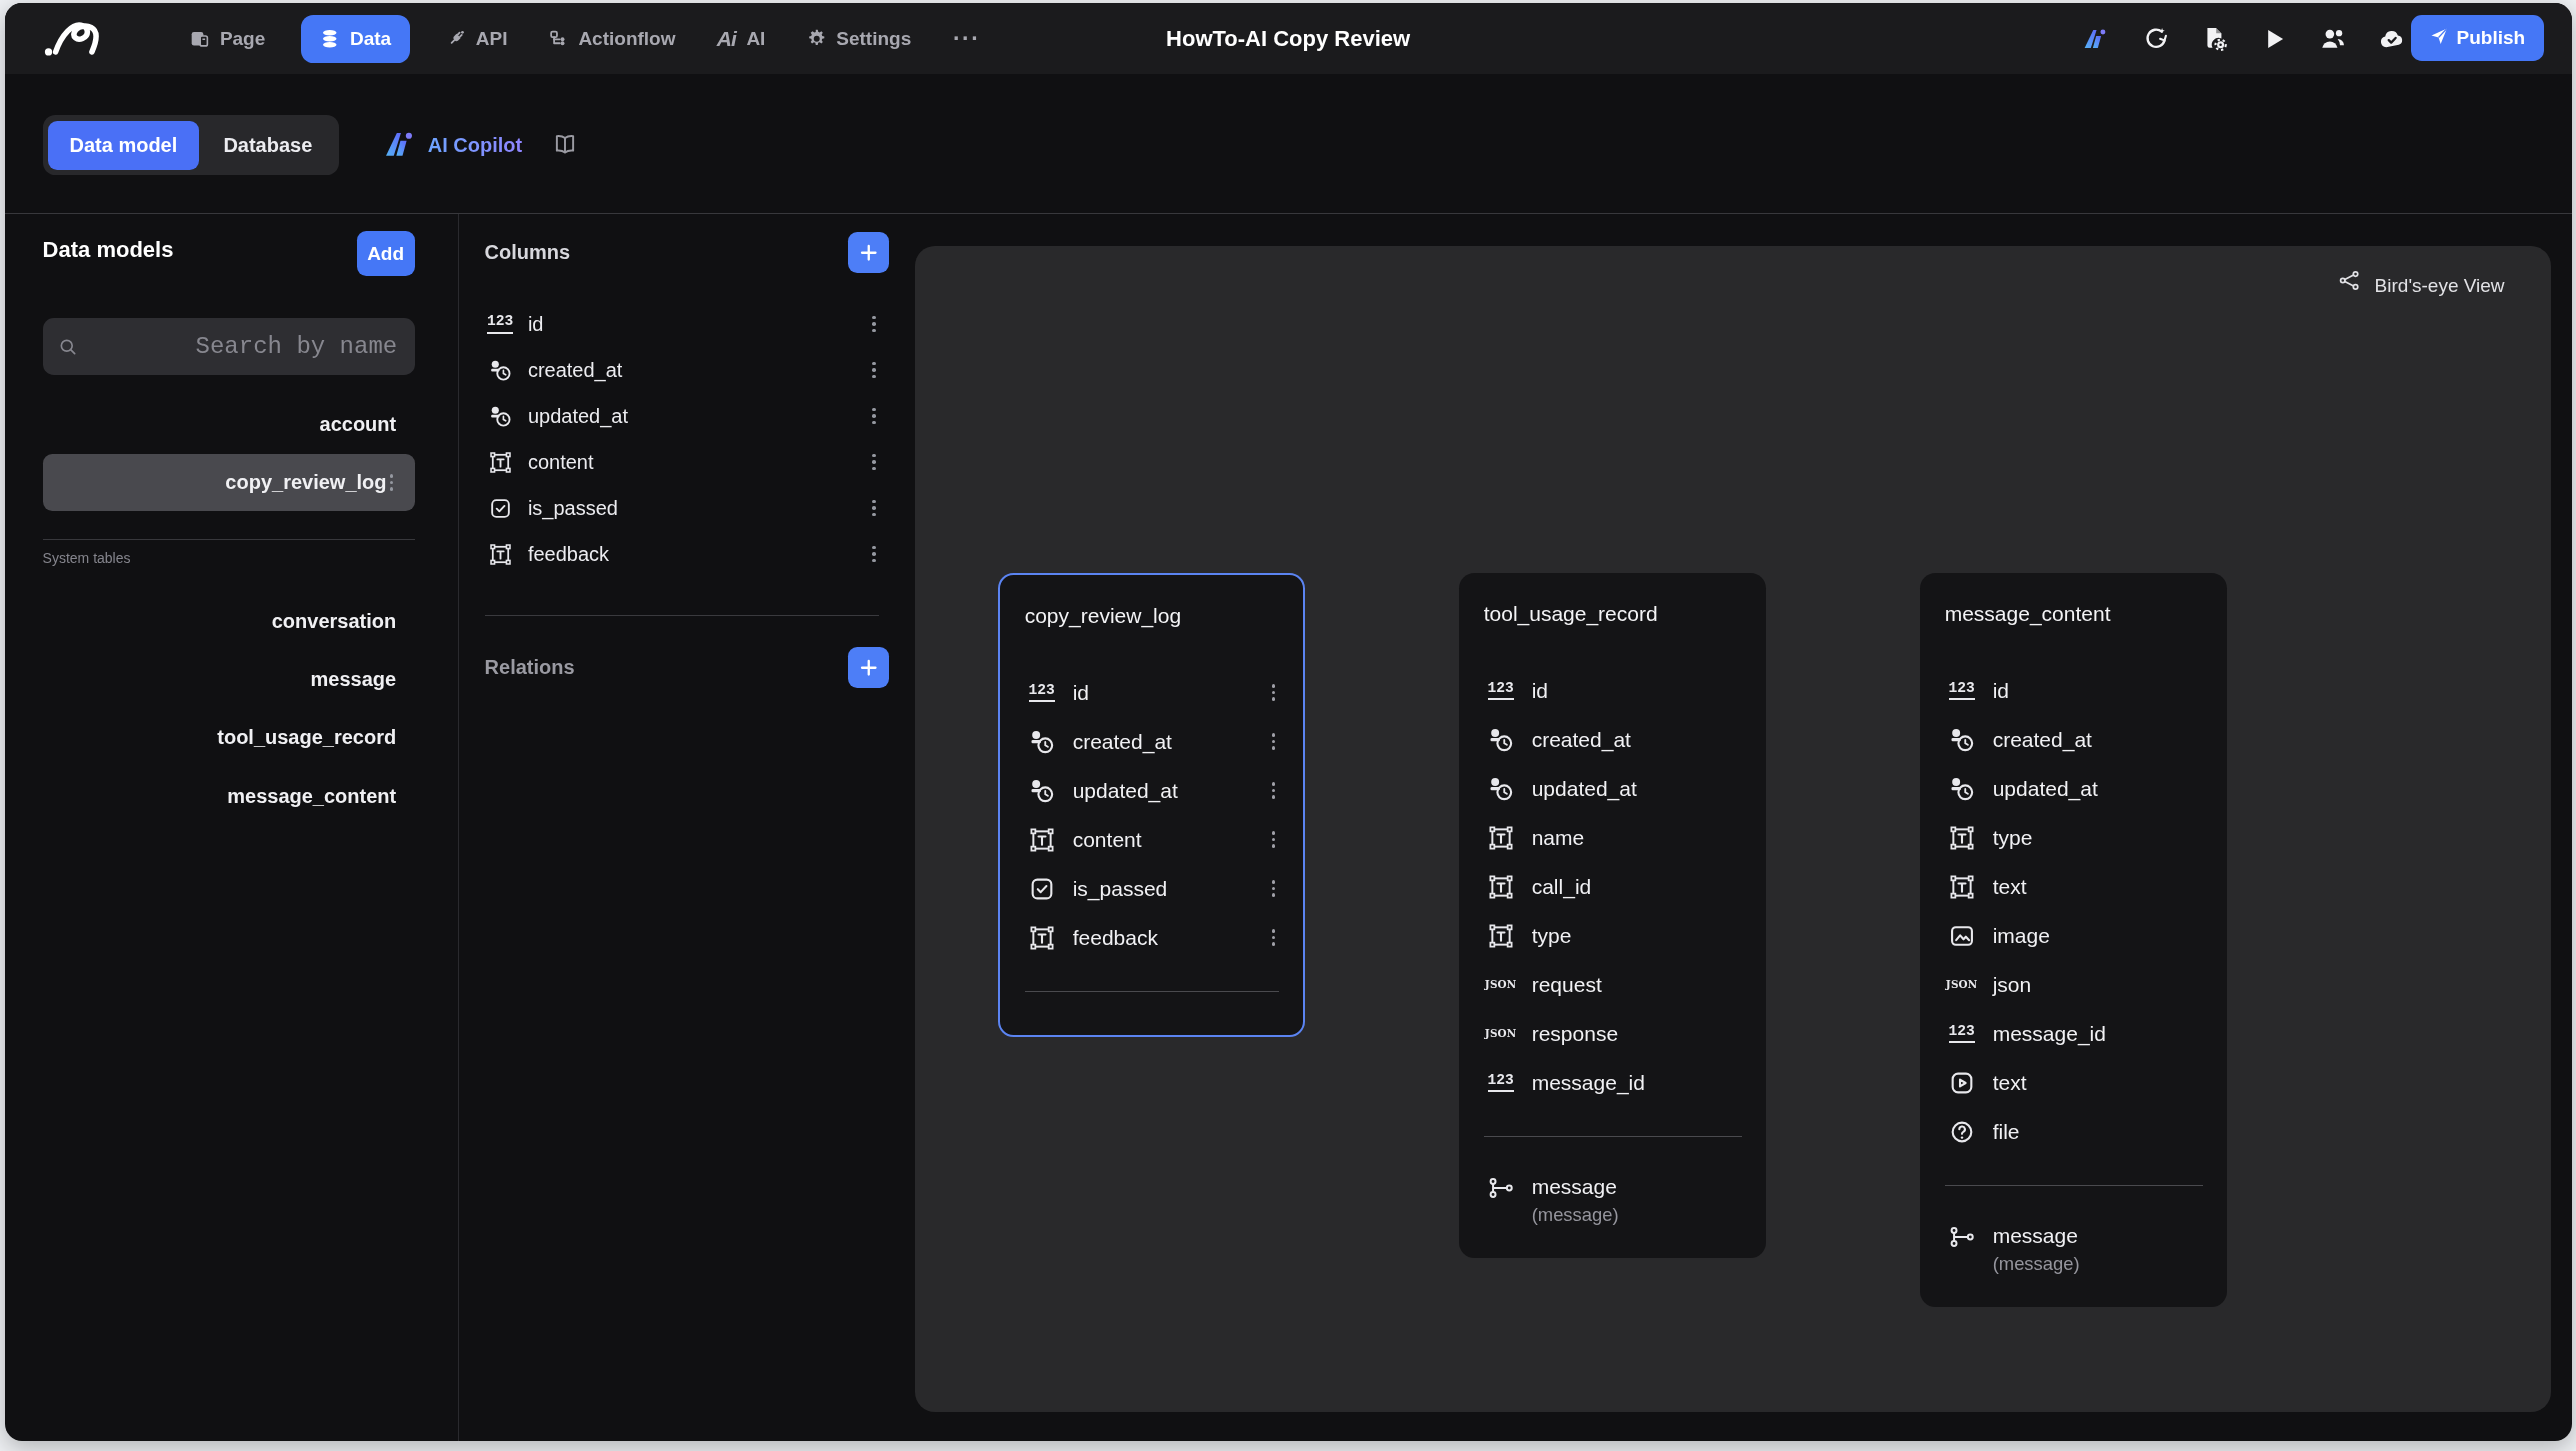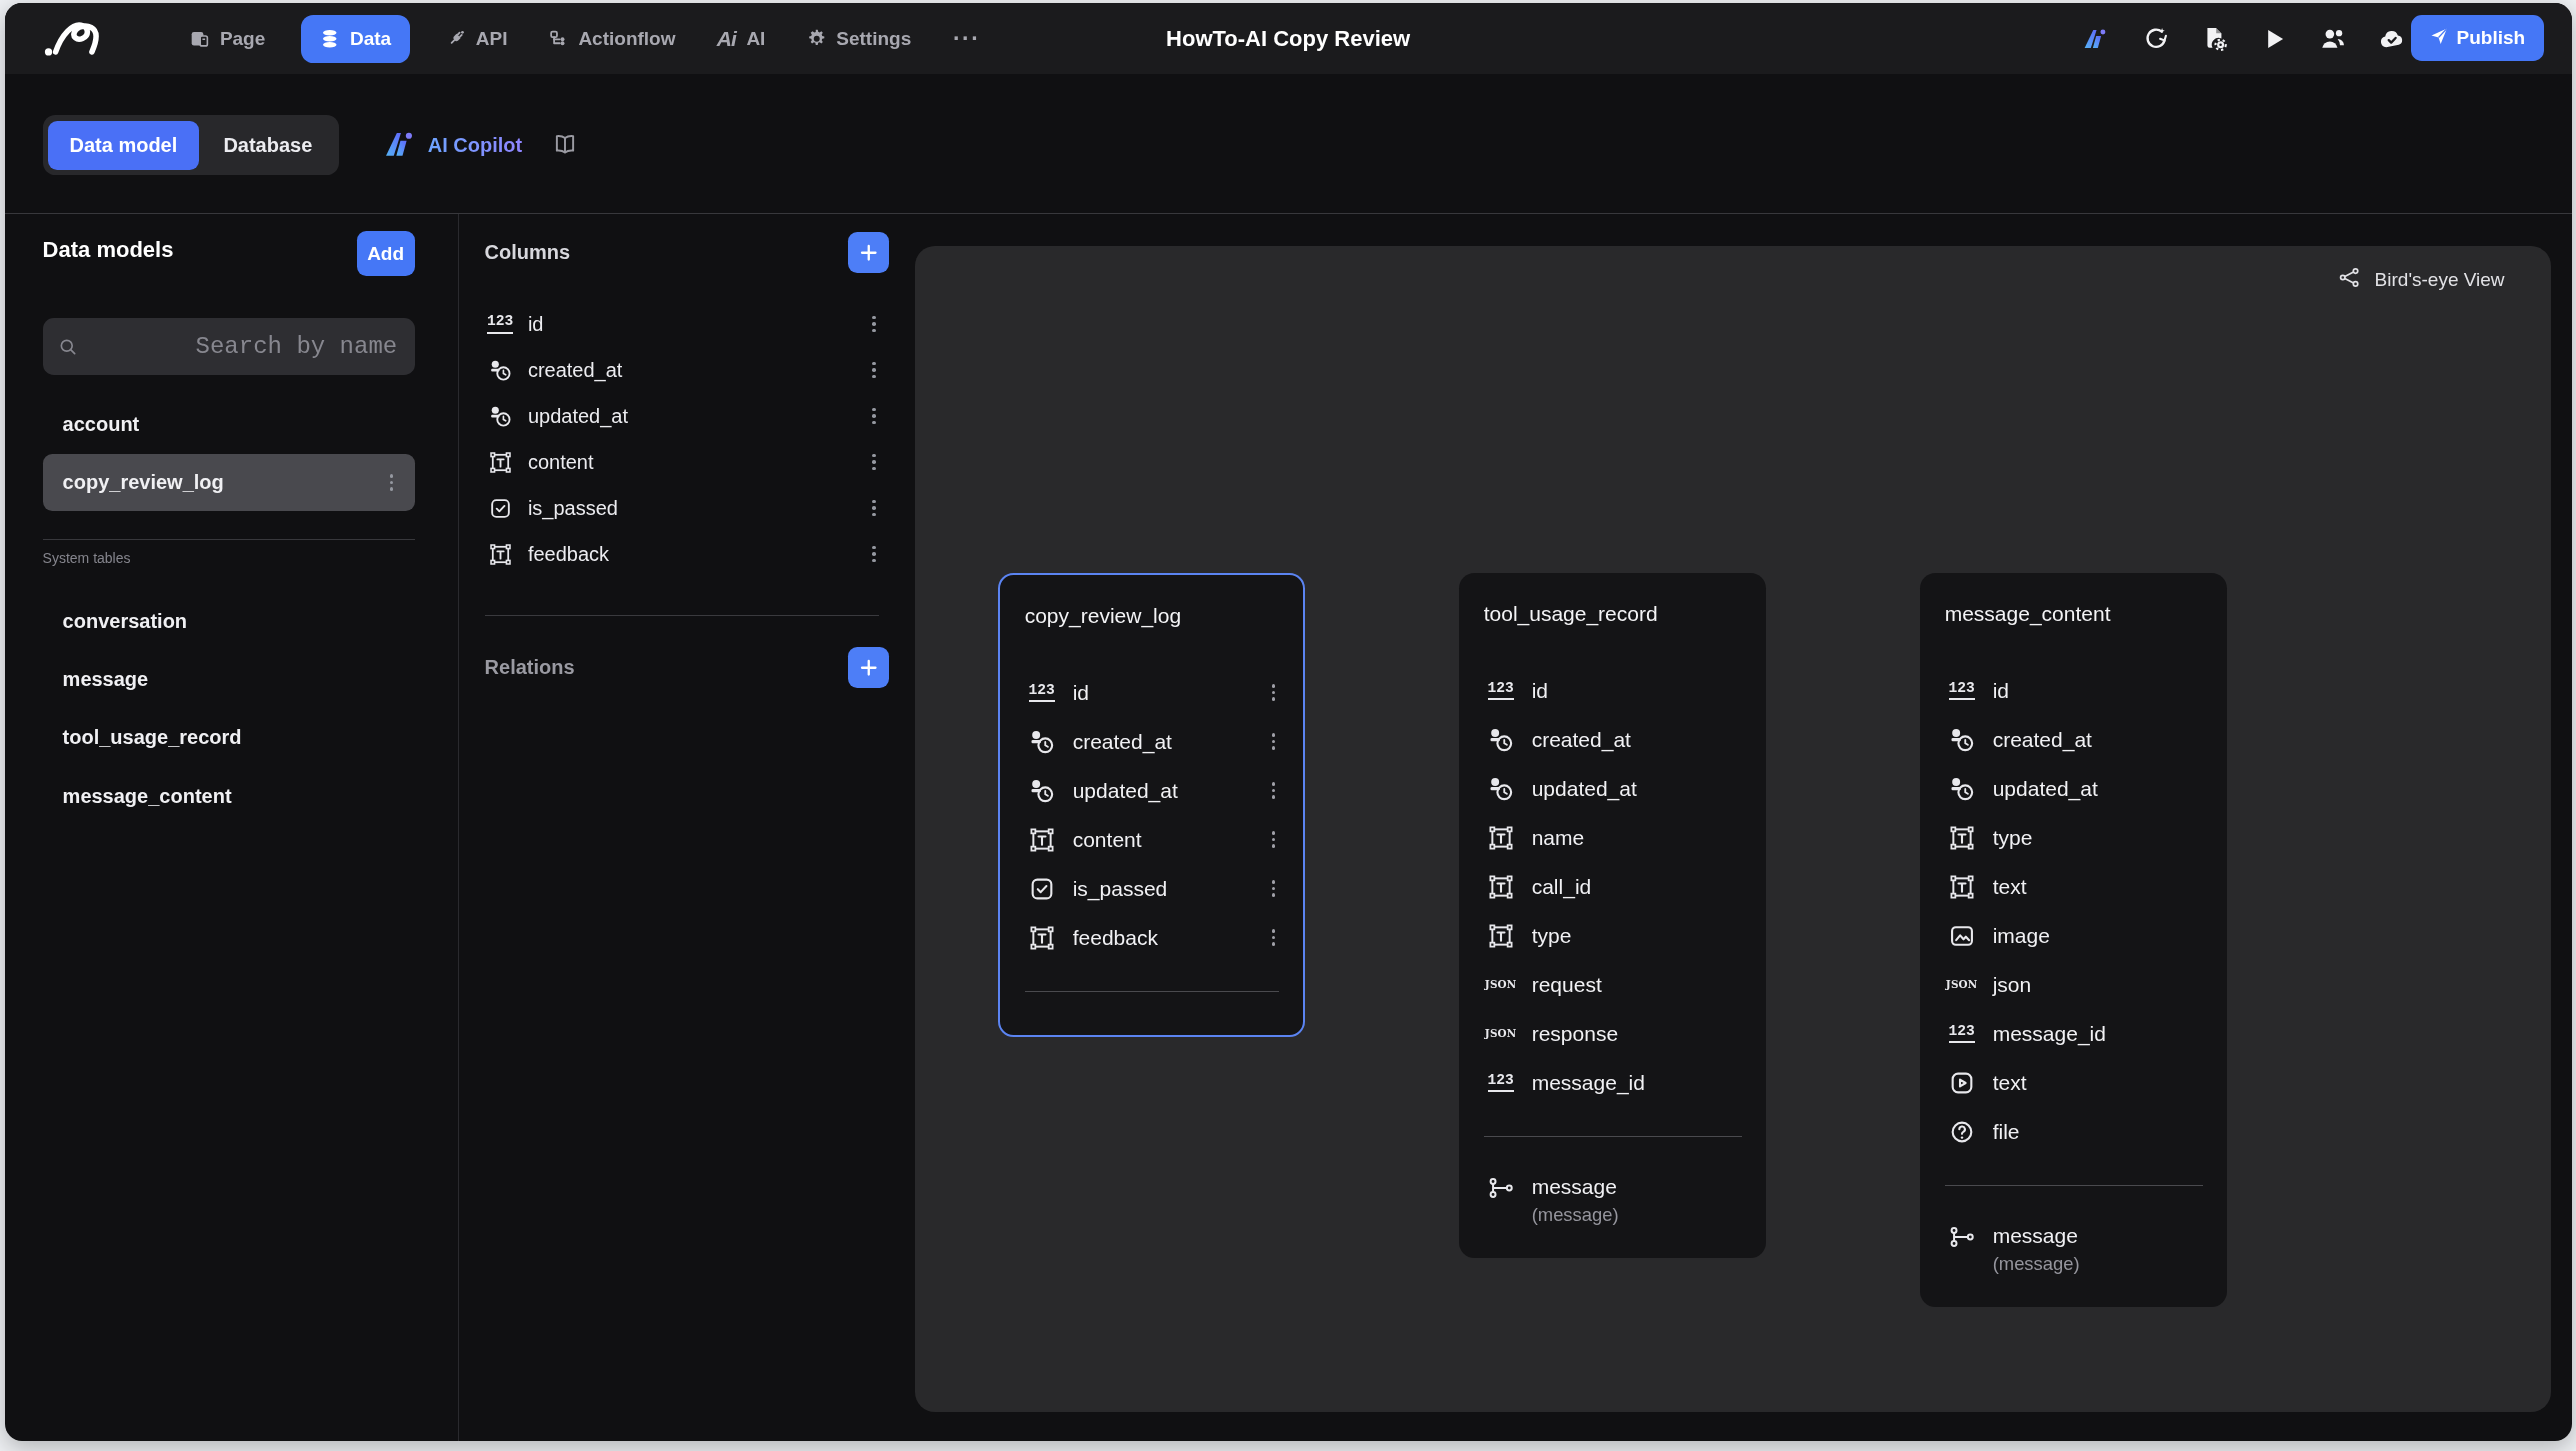--- a/index.html
+++ b/index.html
@@ -42,21 +42,21 @@
   
   .sidebar{position:absolute;left:0;top:0;bottom:0;width:454px;border-right:0.8px solid #2a2a2e;}
   .sb-head{position:absolute;left:38px;top:23px;font-size:22px;font-weight:700;color:#fff;}
   .add-btn{position:absolute;left:352px;top:17px;width:58px;height:45px;border-radius:9.2px;background:var(--accent,#4577f6);color:#fff;font-size:19px;font-weight:700;display:flex;align-items:center;justify-content:center;cursor:pointer;}
   .search{position:absolute;left:38px;top:104px;width:372px;height:57px;border-radius:10.8px;background:#2e2e32;display:flex;align-items:center;padding:0 15.4px;gap:10.8px;}
   .search svg{width:20px;height:20px;color:#87878f;flex:0 0 20px;}
   .search input{background:transparent;border:none;outline:none;color:#e8e8ec;font-size:24px;width:100%;font-family:Liberation Mono, monospace;text-align:right;}
   .search input::placeholder{color:#87878f;}
   .sb-item{position:absolute;left:38px;width:372px;height:46px;display:flex;align-items:center;color:#f0f0f3;font-size:20px;font-weight:700;padding:0 18.4px 0 20px;border-radius:9.2px;cursor:pointer;}
   .sb-item.selected{background:#49494e;height:57px;}
-  .sb-item .grow{flex:1;}
+  .sb-item .grow{flex:1;text-align:right;}
   .sb-divider{position:absolute;left:38px;width:372px;height:0.8px;background:#38383c;}
   .sb-syslabel{position:absolute;left:38px;font-size:14px;color:#85858d;}
 
   
   .colpanel{position:absolute;left:454px;top:0;bottom:0;width:455px;}
   .cp-head{position:absolute;left:26px;top:27px;font-size:20px;font-weight:700;color:#d8d8dd;}
   .plus-btn{position:absolute;right:24.6px;width:41px;height:41px;border-radius:9.2px;background:#4d7ef7;color:#fff;display:flex;align-items:center;justify-content:center;cursor:pointer;}
   .plus-btn svg{width:21.5px;height:21.5px;}
   .col-rows{position:absolute;left:26px;right:35px;top:87px;}
   .col-row{height:46px;display:flex;align-items:center;cursor:pointer;}
@@ -66,21 +66,21 @@
   .json-ico{font-family:"DejaVu Serif",serif;font-weight:700;font-size:10.4px;line-height:1;letter-spacing:0.2px;}
   .col-row .lbl{margin-left:12.3px;font-size:20px;color:#ececf0;flex:1;}
   .kebab{display:flex;flex-direction:column;gap:3.1px;align-items:center;cursor:pointer;padding:3.1px;}
   .kebab i{width:3.5px;height:3.5px;border-radius:50%;background:#9598a0;display:block;}
   .cp-divider{position:absolute;left:26px;right:35px;top:401px;height:0.8px;background:#3a3a3e;}
   .cp-relhead{position:absolute;left:26px;top:442px;font-size:20px;font-weight:700;color:#9a9aa2;}
 
   
   .canvas-wrap{position:absolute;left:909px;top:0;right:0;bottom:0;}
   .canvas{position:absolute;left:1.5px;top:32px;right:21px;bottom:29px;background:#29292b;border-radius:20px;overflow:hidden;}
-  .birdseye{position:absolute;right:46px;top:17px;height:34px;display:flex;align-items:center;gap:14px;color:#e2e2e6;font-size:19px;cursor:pointer;}
+  .birdseye{position:absolute;right:46px;top:17px;height:34px;display:flex;align-items:flex-end;gap:14px;color:#e2e2e6;font-size:19px;cursor:pointer;}
   .birdseye svg{width:23px;height:23px;}
 
   .entity{position:absolute;background:#141416;border-radius:15.4px;padding:0 24.6px;cursor:grab;}
   .entity.selected{border:2.3px solid #5b84f2;}
   .entity .e-title{margin-top:26px;height:29px;display:flex;align-items:center;font-size:21px;color:#f4f4f6;white-space:nowrap;}
   .entity .e-rows{margin-top:38px;}
   .e-row{height:49px;display:flex;align-items:center;}
   .e-row .f-ico{width:34px;flex:0 0 34px;}
   .e-row .f-ico svg{width:28px;height:28px;}
   .e-row .lbl{margin-left:14px;font-size:21px;color:#f1f1f4;flex:1;}

